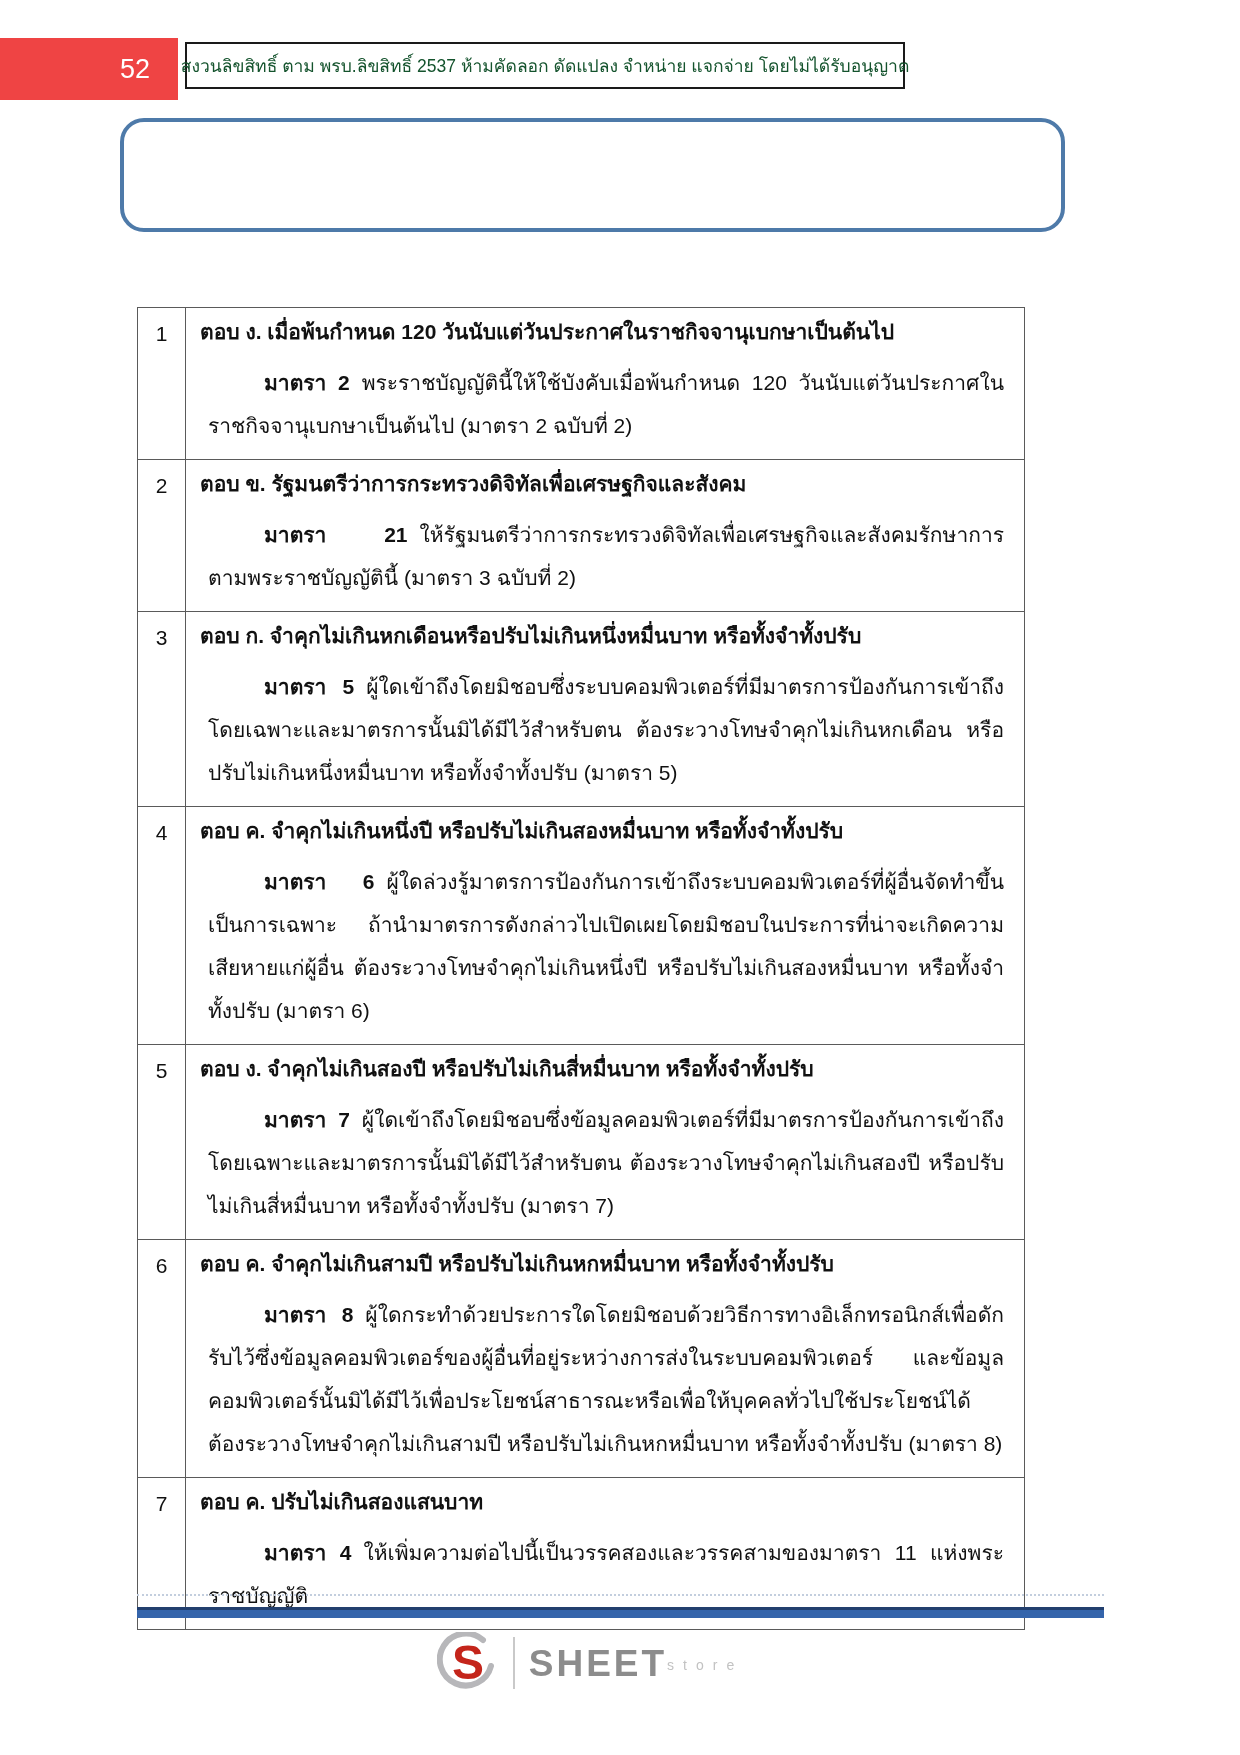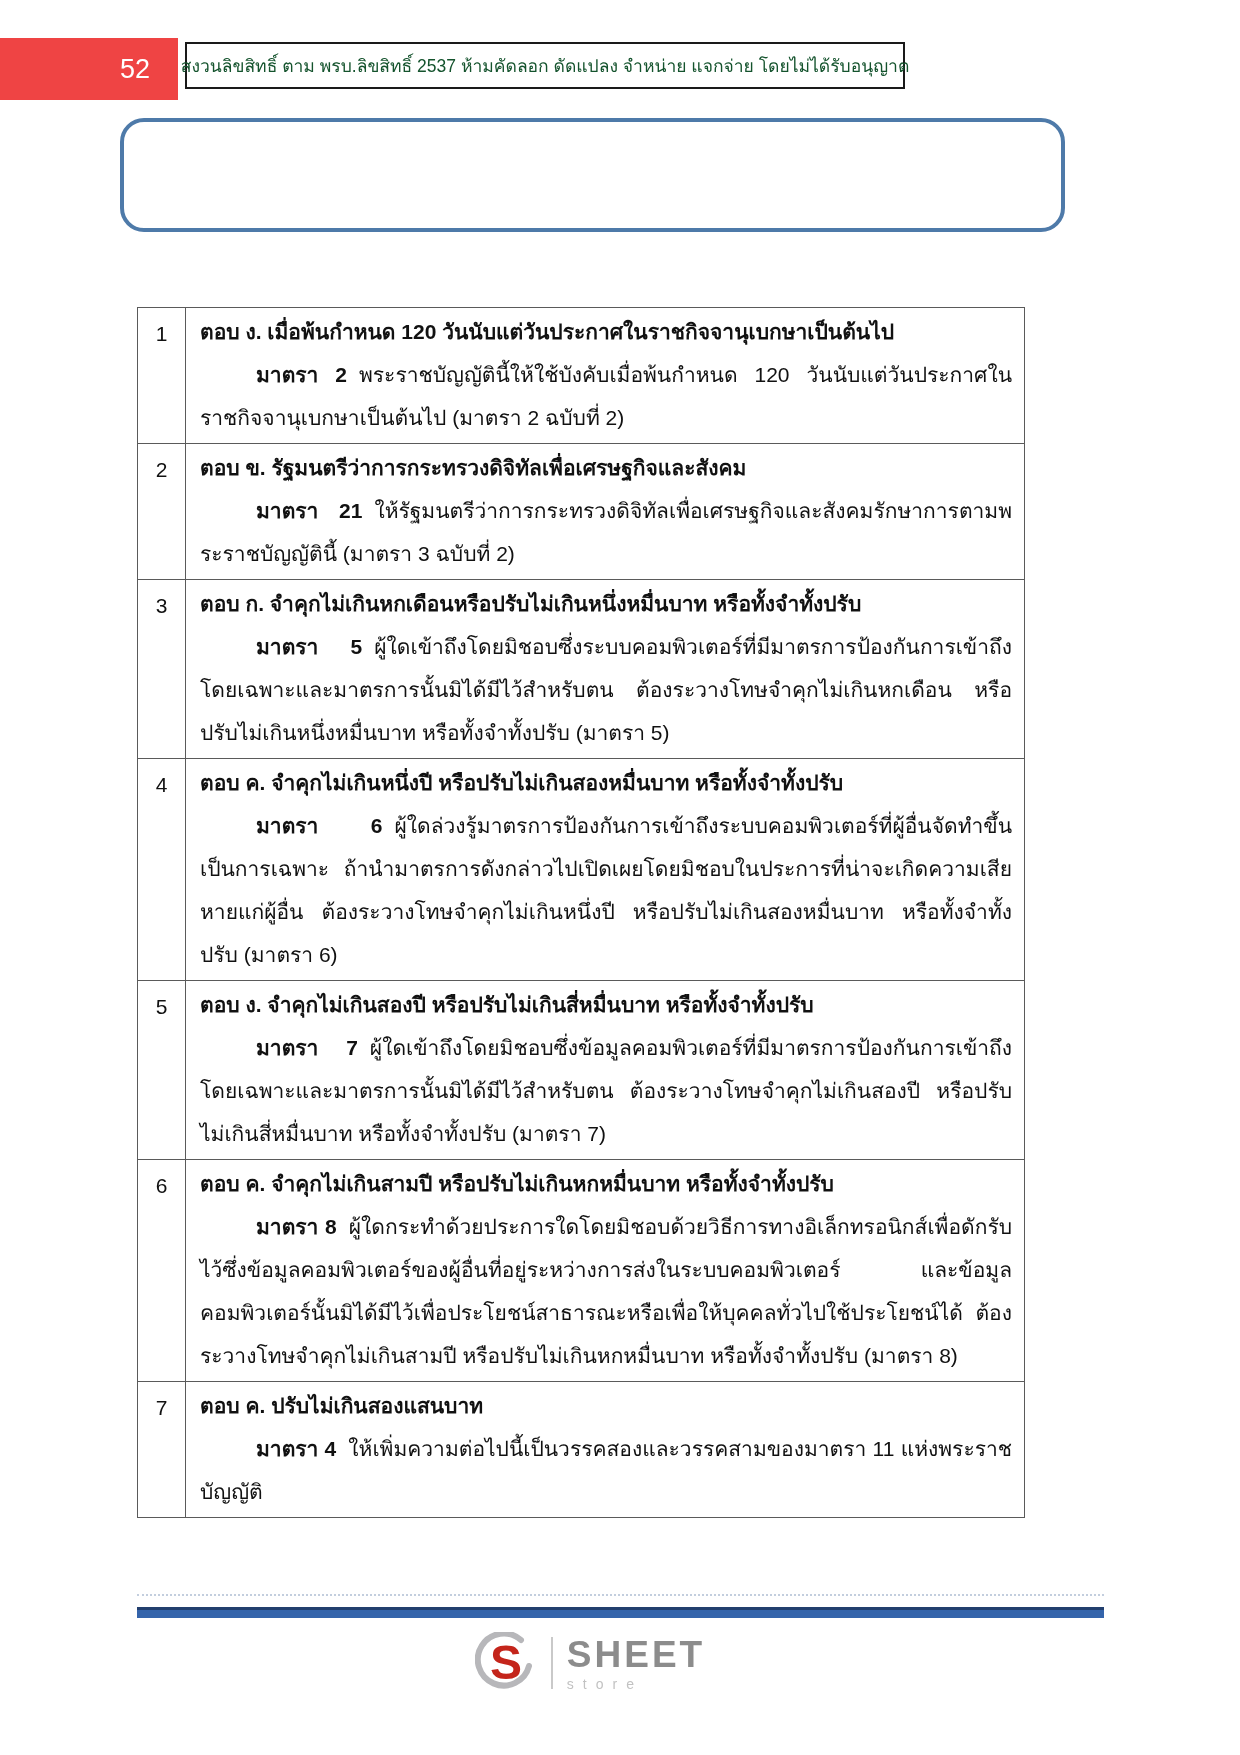--- a/index.html
+++ b/index.html
@@ -34,42 +34,42 @@
   }
   .answer-table td,.answer-table th{
     border:1.5px solid #5a5a5a;vertical-align:top;box-sizing:border-box;
     font-size:21px;line-height:43px;
   }
   .answer-table th{font-weight:bold;text-align:center;height:44px;vertical-align:middle;line-height:24px;}
   .col-no{width:48px;}
   .cell-no{text-align:center;padding-top:4px;}
   .cell-ans{padding:2px 12px 4px 14px;}
   .ans-line{margin:0;font-weight:bold;}
-  .clause{margin:0;text-indent:56px;text-align:justify;}
+  .clause{margin:8px;text-indent:56px;text-align:justify;}
   .clause-label{font-weight:bold;margin-right:12px;}
   tr.hrow th{height:44px;}
   tr.r1 td{height:132px;} tr.r2 td{height:132px;} tr.r3 td{height:175px;}
   tr.r4 td{height:222px;} tr.r5 td{height:173px;} tr.r6 td{height:220px;}
   tr.r7 td{height:133px;}
   
   .footer-dotline{
     position:absolute;left:137px;top:1594px;width:967px;height:0;
     border-top:2px dotted #c3cede;
   }
   .footer-bar{
     position:absolute;left:137px;top:1607px;width:967px;height:11px;
     background:#3464ab;border-top:3px solid #223f6e;box-sizing:border-box;
   }
   .footer-logo{
     position:absolute;left:0;top:1630px;width:1180px;height:66px;
     display:flex;align-items:center;justify-content:center;gap:14px;
   }
   .logo-mark{width:62px;height:62px;flex:0 0 auto;}
   .brand-divider{width:2px;height:52px;background:#c9c9c9;flex:0 0 auto;}
-  .brand-text{display:flex;flex-direction:column;align-items:flex-start;}
+  .brand-text{display:flex;flex-direction:row;align-items:center;}
   .brand-name{font-size:37px;font-weight:bold;color:#8c8c8c;letter-spacing:3px;line-height:1;}
   .brand-sub{font-size:14px;color:#c2c2c2;letter-spacing:9px;margin-top:4px;line-height:1;}
 </style>
 </head>
 <body>
 
 <div class="pagenum-box">
   <span>52</span>
 </div>
 

